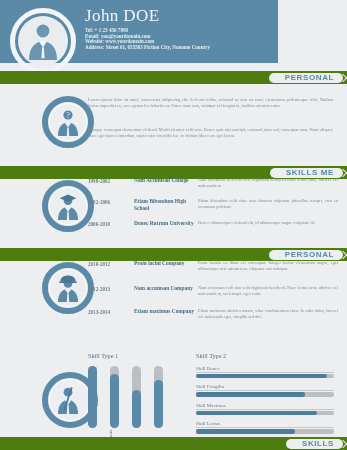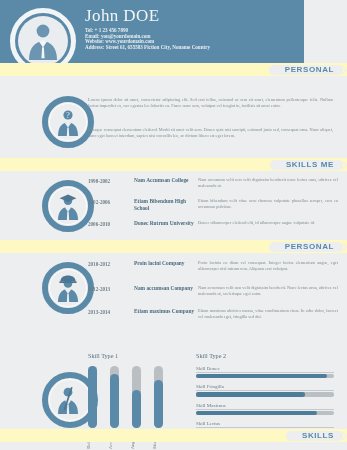--- a/index.html
+++ b/index.html
@@ -6,21 +6,21 @@
   body{
     width:347px;height:450px;overflow:hidden;
     background:#eceeef;
     font-family:"Liberation Serif",serif;
     position:relative;
   }
   .page{position:absolute;inset:0;background:#eceeef;}
 
   
   .header{
-    position:absolute;left:0;top:0;width:304px;height:63px;
+    position:absolute;left:0;top:0;width:278px;height:63px;
     background:#5b8aa8;
   }
   .header-name{
     position:absolute;left:85px;top:6px;
     font-size:17px;color:#f2f5f6;letter-spacing:.4px;
     font-family:"Liberation Serif",serif;
   }
   .contact{
     position:absolute;left:85px;top:28px;
     font-size:5.1px;line-height:5.6px;color:#e8eef1;
@@ -38,21 +38,22 @@
   }
   .avatar .inner{
     position:absolute;left:8px;top:8px;right:8px;bottom:8px;
     border-radius:50%;background:#e9edef;
   }
   .avatar svg{position:absolute;left:15px;top:14px;}
 
   
   .band{
     position:absolute;left:0;width:347px;height:13px;
-    background:#fef9c3;
+    background:#4d7c0f;
+    margin-top:8px;
   }
   .ribbon{
     position:absolute;right:4px;top:1.5px;height:10px;
     background:#eceeef;border-radius:5px;
     padding:0 9px 0 16px;display:flex;align-items:center;
     box-shadow:0 0 0 0 transparent;
   }
   .ribbon span{
     font-family:"Liberation Sans",sans-serif;
     font-weight:bold;font-size:8px;color:#5b8aa8;letter-spacing:.6px;

